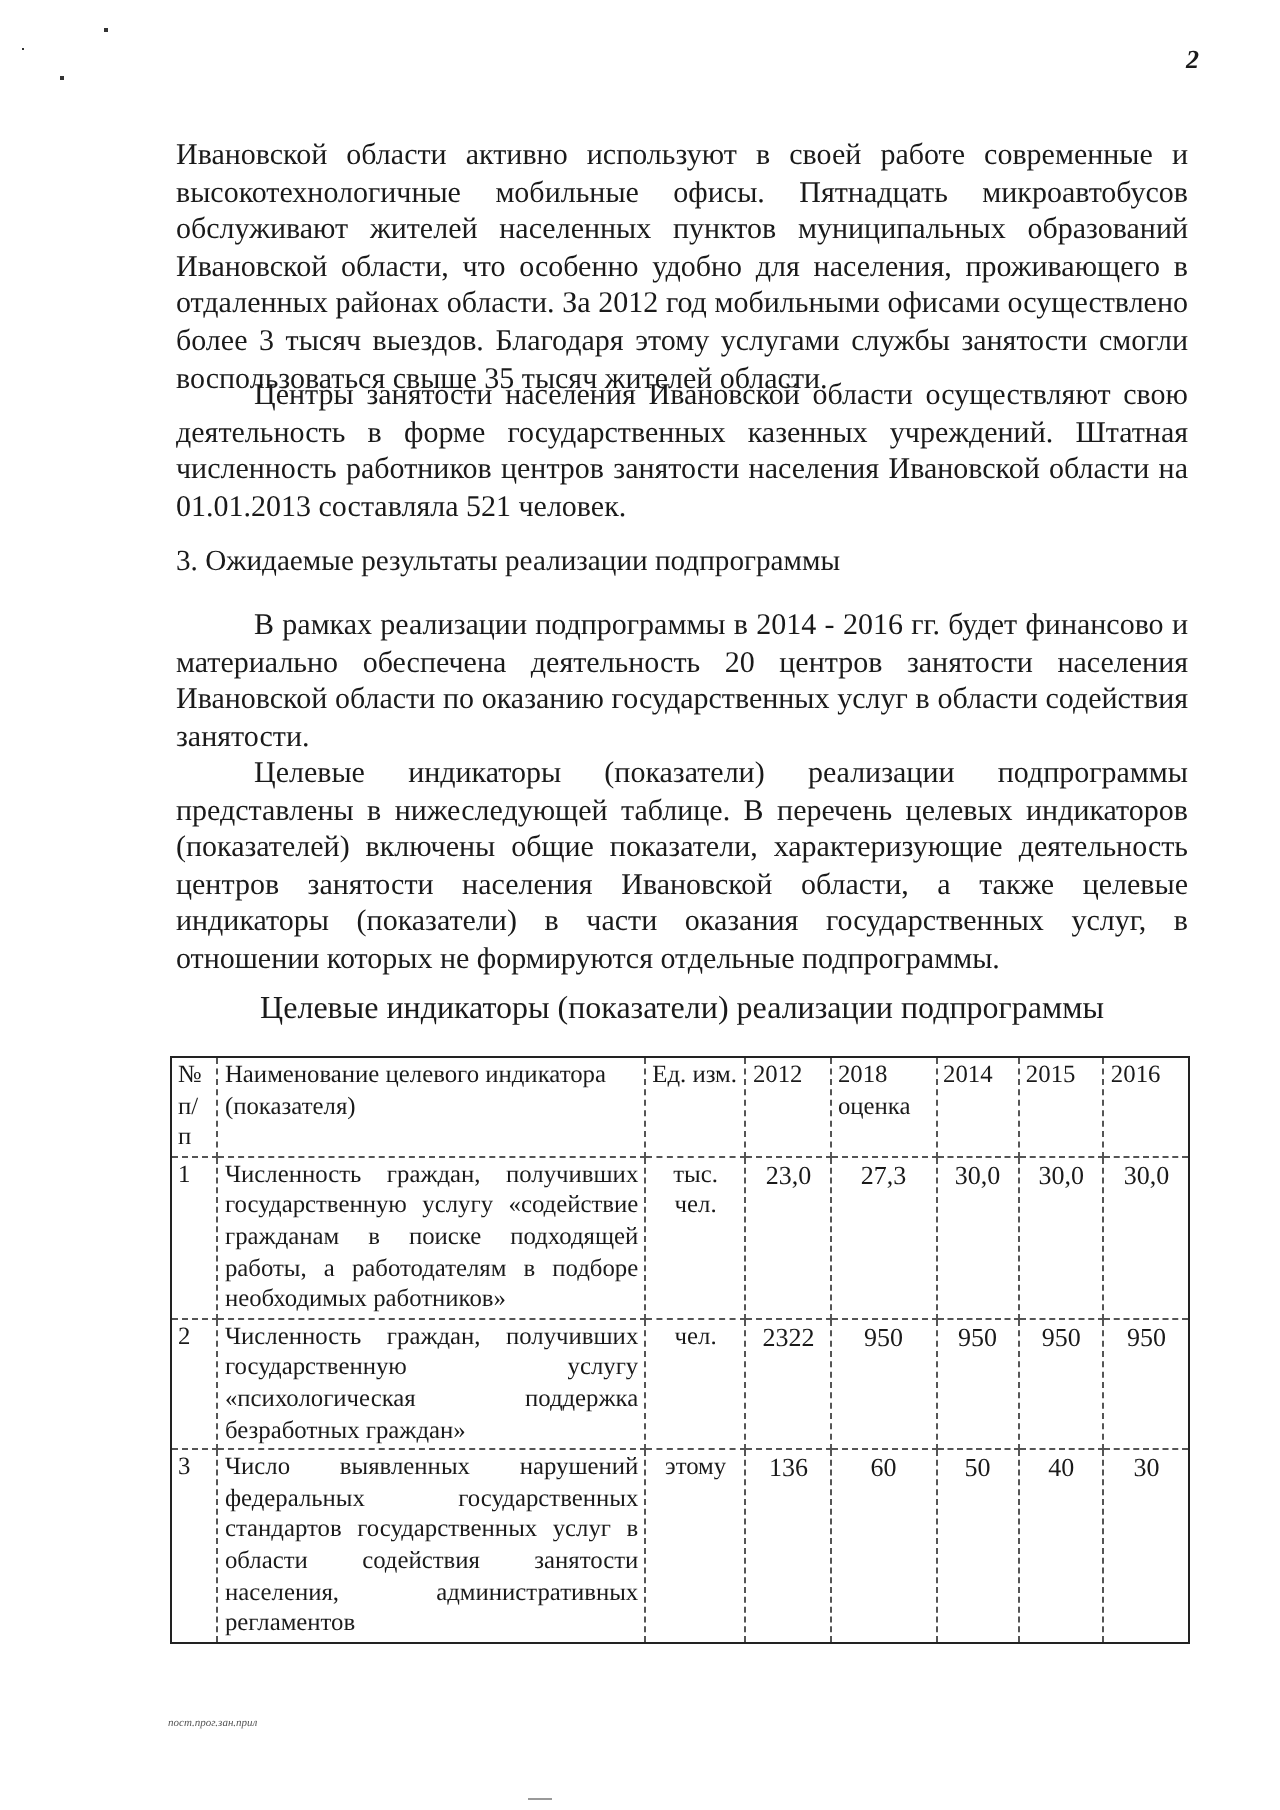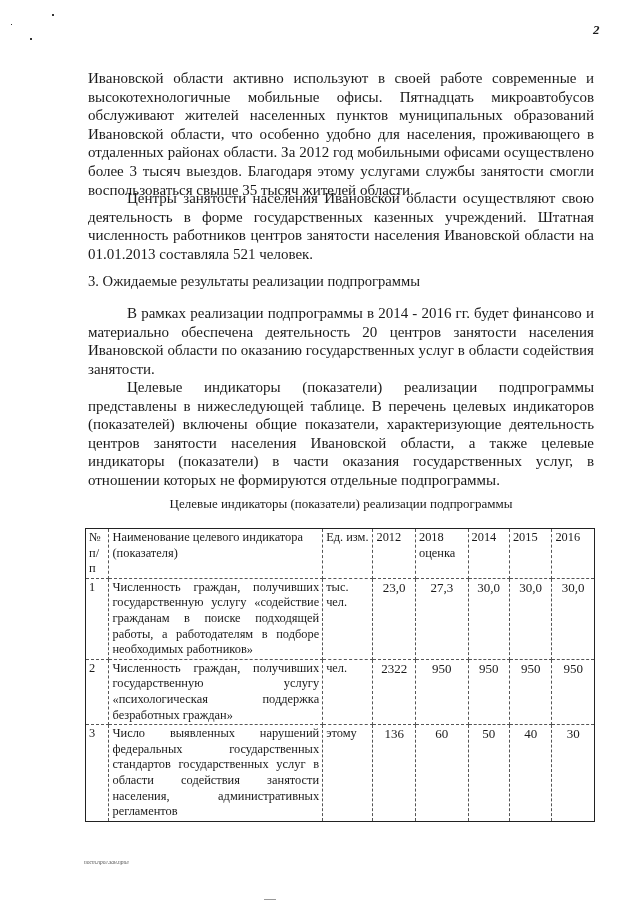--- a/index.html
+++ b/index.html
@@ -19,36 +19,36 @@
       text-align: justify;
     }
     .text-block p { margin: 0; }
     .indent { text-indent: 39px; }
     .heading {
       position: absolute; left: 88px; width: 506px; 
       font-size: 14.6px;
     }
     .table-title {
       position: absolute; left: 88px; width: 506px; text-align: center;
-      font-size: 13px;
+      font-size: 16px;
     }
     table.indicators {
       position: absolute; left: 85px; top: 528px; width: 510px;
       border-collapse: collapse;
       font-size: 12.4px; line-height: 15.6px;
     }
     table.indicators td, table.indicators th {
       border: 1px dashed #555;
       vertical-align: top; padding: 1px 3px; font-weight: normal;
     }
     table.indicators { border: 1.5px solid #222; }
     table.indicators th { text-align: left; }
     td.num { text-align: left; padding-left: 4px; }
     td.name { text-align: justify; text-align-last: left; }
-    td.unit { }
+    td.unit { text-align: center; }
     td.val { text-align: center; font-size: 13px; margin-top: 48px; }
     .col-no { width: 21px; }
     .col-name { width: 191px; }
     .col-unit { width: 45px; }
     .col-2012 { width: 38px; }
     .col-2013 { width: 47px; }
     .col-2014 { width: 37px; }
     .col-2015 { width: 38px; }
     .col-2016 { width: 38px; }
     .footer-note {

